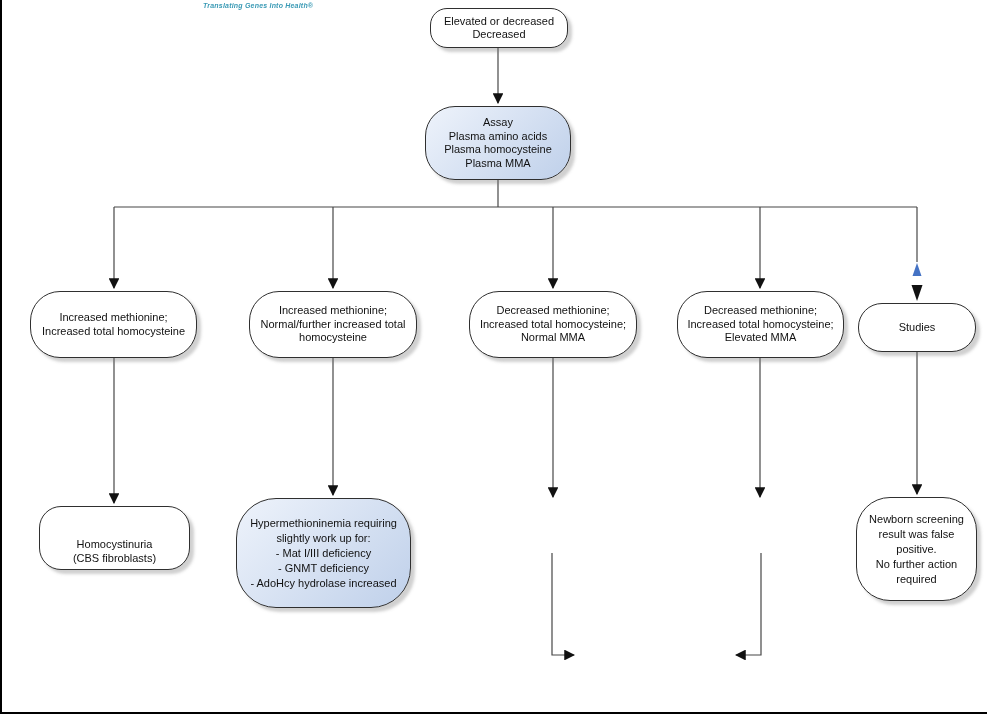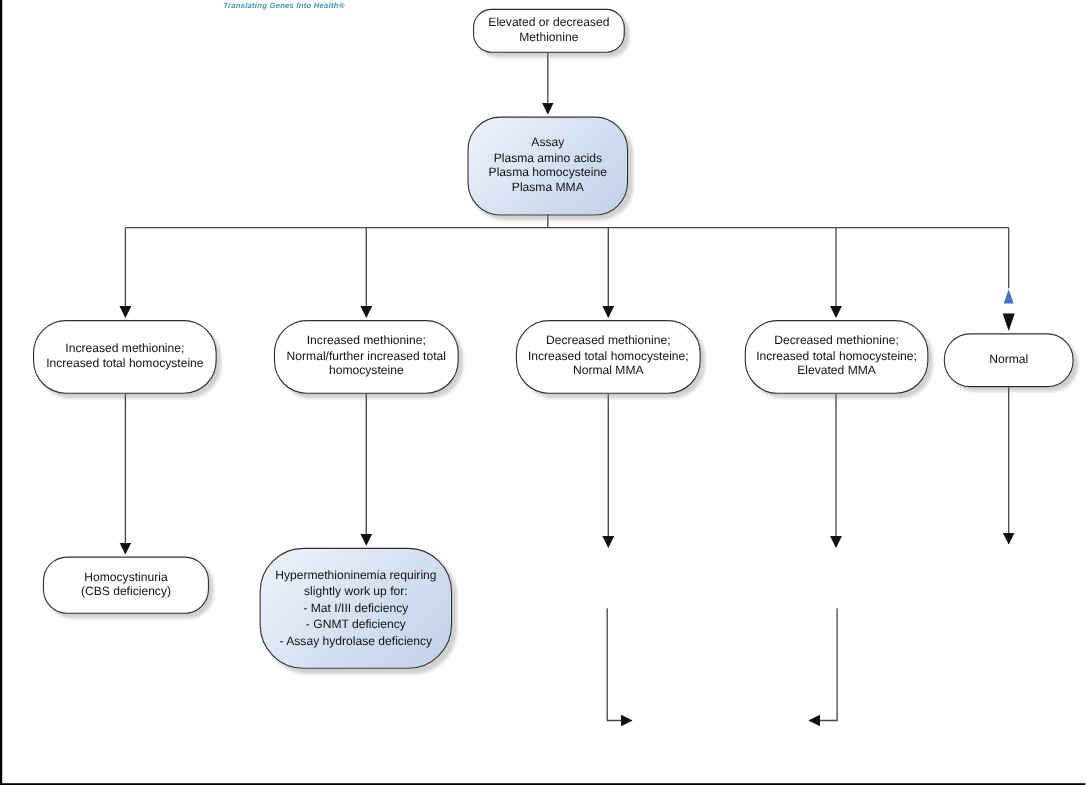--- a/index.html
+++ b/index.html
@@ -58,24 +58,24 @@
       <path d="M917 352 V 494" marker-end="url(#arr)"></path>
       <path d="M552 553 V 655 H 574" marker-end="url(#arr)"></path>
       <path d="M761 553 V 655 H 736" marker-end="url(#arr)"></path>
     </g>
     <polygon points="917,263 912.5,276 921.5,276" fill="#4472c4"></polygon>
     <polygon points="917,301 911.5,285 922.5,285" fill="#111111"></polygon>
   </svg>
 
   <div class="pill" style="left:430px;top:8px;width:138px;height:40px;border-radius:17px;">
       <div class="line">Elevated or decreased</div>
-      <div class="line">Methionine</div>
+      <div class="line">Decreased</div>
     </div>
 
-  <div class="pill blue" style="left:425px;top:106px;width:146px;height:90px;border-radius:30px;text-align:right;">
+  <div class="pill blue" style="left:425px;top:106px;width:146px;height:74px;border-radius:30px;text-align:right;">
       <div class="line">Assay</div>
       <div class="line">Plasma amino acids</div>
       <div class="line">Plasma homocysteine</div>
       <div class="line">Plasma MMA</div>
     </div>
 
   <div class="pill" style="left:30px;top:291px;width:167px;height:67px;border-radius:30px;">
       <div class="line">Increased methionine;</div>
       <div class="line">Increased total homocysteine</div>
     </div>
@@ -92,33 +92,40 @@
       <div class="line">Normal MMA</div>
     </div>
 
   <div class="pill" style="left:677px;top:291px;width:167px;height:67px;border-radius:30px;">
       <div class="line">Decreased methionine;</div>
       <div class="line">Increased total homocysteine;</div>
       <div class="line">Elevated MMA</div>
     </div>
 
   <div class="pill" style="left:858px;top:303px;width:118px;height:49px;border-radius:24px;">
-      <div class="line">Normal</div>
+      <div class="line">Studies</div>
     </div>
 
-  <div class="pill" style="left:39px;top:506px;width:151px;height:52px;border-radius:22px;">
+  <div class="pill" style="left:39px;top:506px;width:151px;height:64px;border-radius:22px;justify-content:flex-end;">
       <div class="line">Homocystinuria</div>
-      <div class="line">(CBS deficiency)</div>
+      <div class="line">(CBS fibroblasts)</div>
     </div>
 
   <div class="pill blue" style="left:236px;top:498px;width:175px;height:110px;border-radius:40px;line-height:15px;">
       <div class="line">Hypermethioninemia requiring</div>
       <div class="line">slightly work up for:</div>
       <div class="line">- Mat I/III deficiency</div>
       <div class="line">- GNMT deficiency</div>
-      <div class="line">- Assay hydrolase deficiency</div>
+      <div class="line">- AdoHcy hydrolase increased</div>
     </div>
 
 
 
+  <div class="pill" style="left:856px;top:497px;width:121px;height:104px;border-radius:34px;line-height:15px;">
+      <div class="line">Newborn screening</div>
+      <div class="line">result was false</div>
+      <div class="line">positive.</div>
+      <div class="line">No further action</div>
+      <div class="line">required</div>
+    </div>
 
 
 </div>
 
 </body></html>

